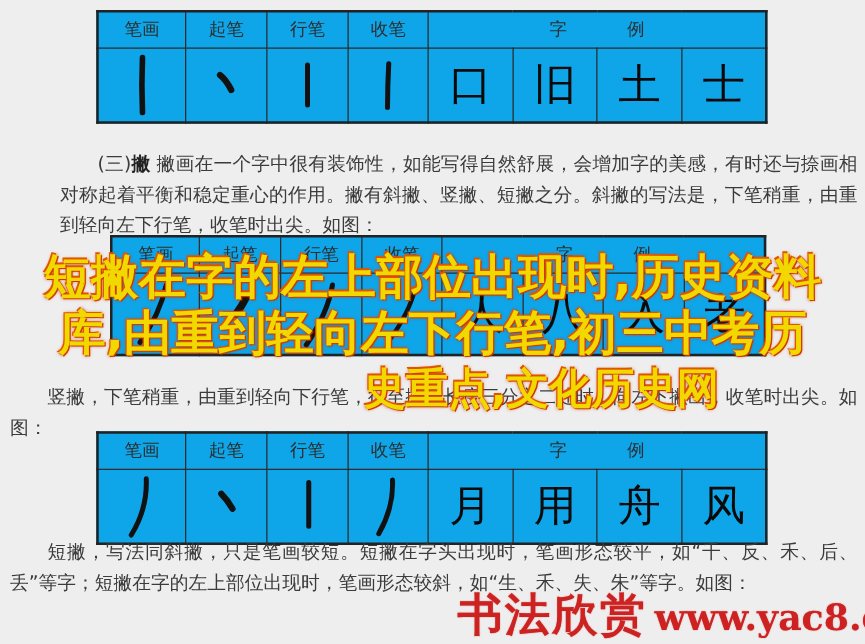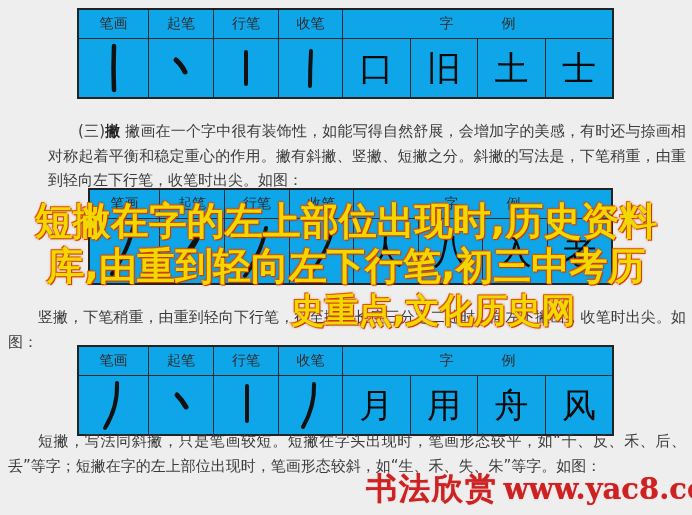--- a/index.html
+++ b/index.html
@@ -54,21 +54,21 @@
     z-index:5;
   }
   #overlay-line-3{font-size:34px;transform:translateX(87px);}
   
   .watermark{
     position:absolute;top:468px;left:366px;
     color:#cc2222;font-weight:bold;
     white-space:nowrap;z-index:6;
     text-shadow:0 0 1px #e05a5a;
   }
-  .watermark .wm-name{font-size:31px;letter-spacing:2px;}
+  .watermark .wm-name{font-size:36px;letter-spacing:2px;}
   .watermark .wm-url{font-size:29px;font-family:"DejaVu Serif","Liberation Serif",serif;}
 </style>
 </head>
 <body>
 
 <table class="cal-table" id="table1" style="top:8px;left:77px;width:537px;">
   <thead>
     <tr>
       <th class="cw0">笔画</th>
       <th class="cw1">起笔</th>

